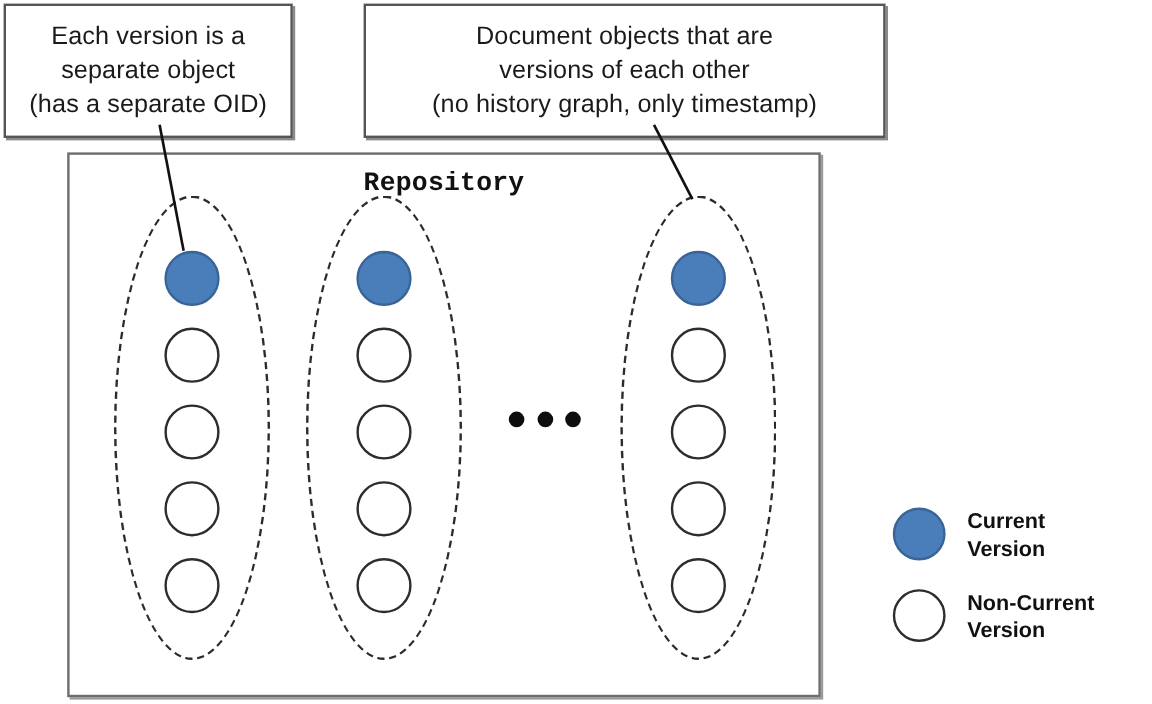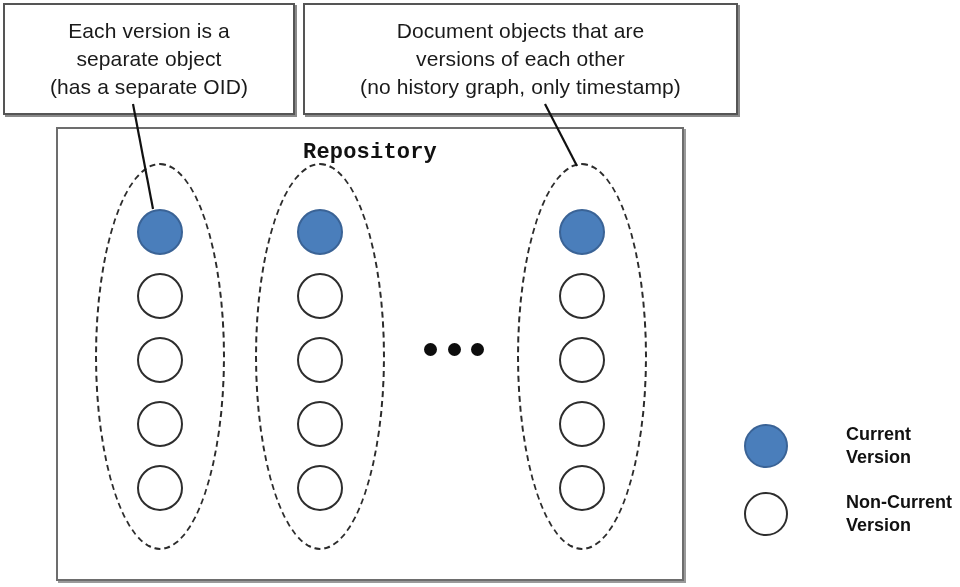--- a/index.html
+++ b/index.html
@@ -33,21 +33,21 @@
     line-height: 1.33;
     letter-spacing: 0.1px;
   }
   .callout .lines {
     padding: 0 6px;
     white-space: pre-line;
   }
   #callout-one {
     left: 3px;
     top: 3px;
-    width: 292px;
+    width: 241px;
     height: 112px;
   }
   #callout-two {
     left: 303px;
     top: 3px;
     width: 435px;
     height: 112px;
   }
   #repository-box {
     position: absolute;
@@ -132,23 +132,22 @@
   }
 
   #legend {
     position: absolute;
     left: 744px;
     top: 423px;
     width: 210px;
   }
   .legend-row {
     display: flex;
-    align-items: center;
+    align-items: flex-start;
     margin-bottom: 22px;
-    gap: 40px;
   }
   .legend-swatch {
     width: 44px;
     height: 44px;
     box-sizing: border-box;
     border-radius: 50%;
     border: 2px solid #2d2d2d;
     background: #ffffff;
     flex: 0 0 auto;
   }

